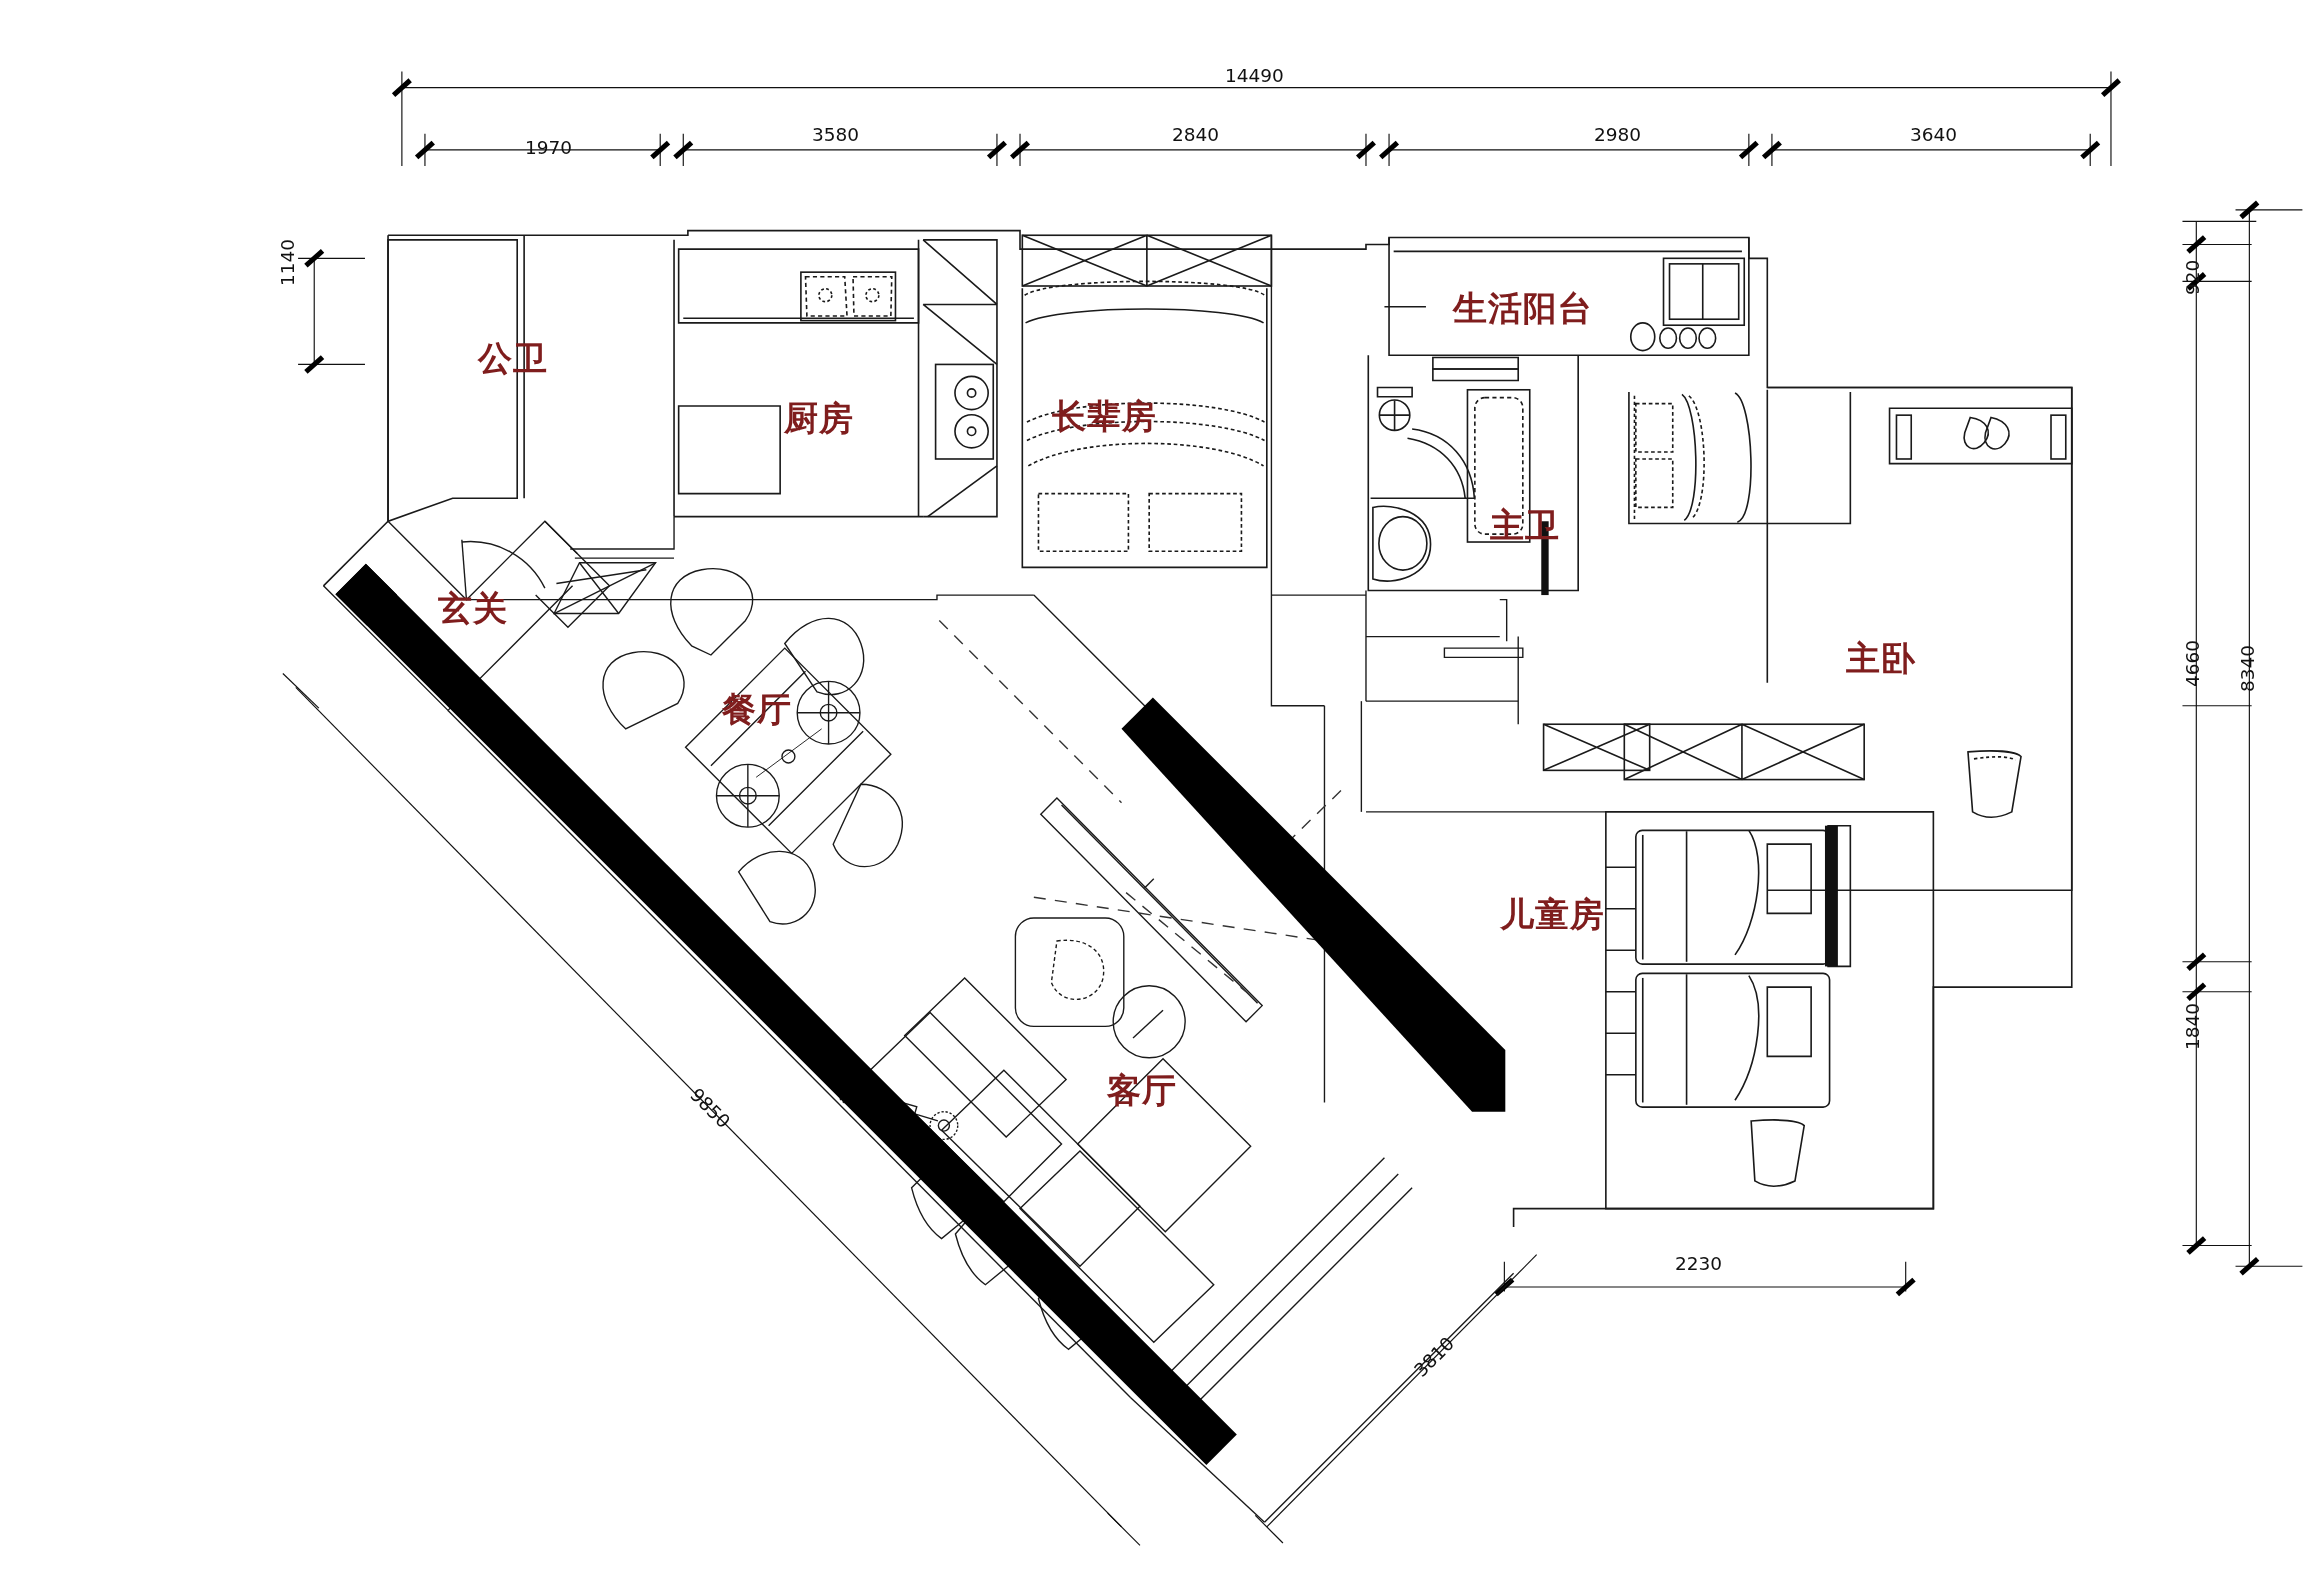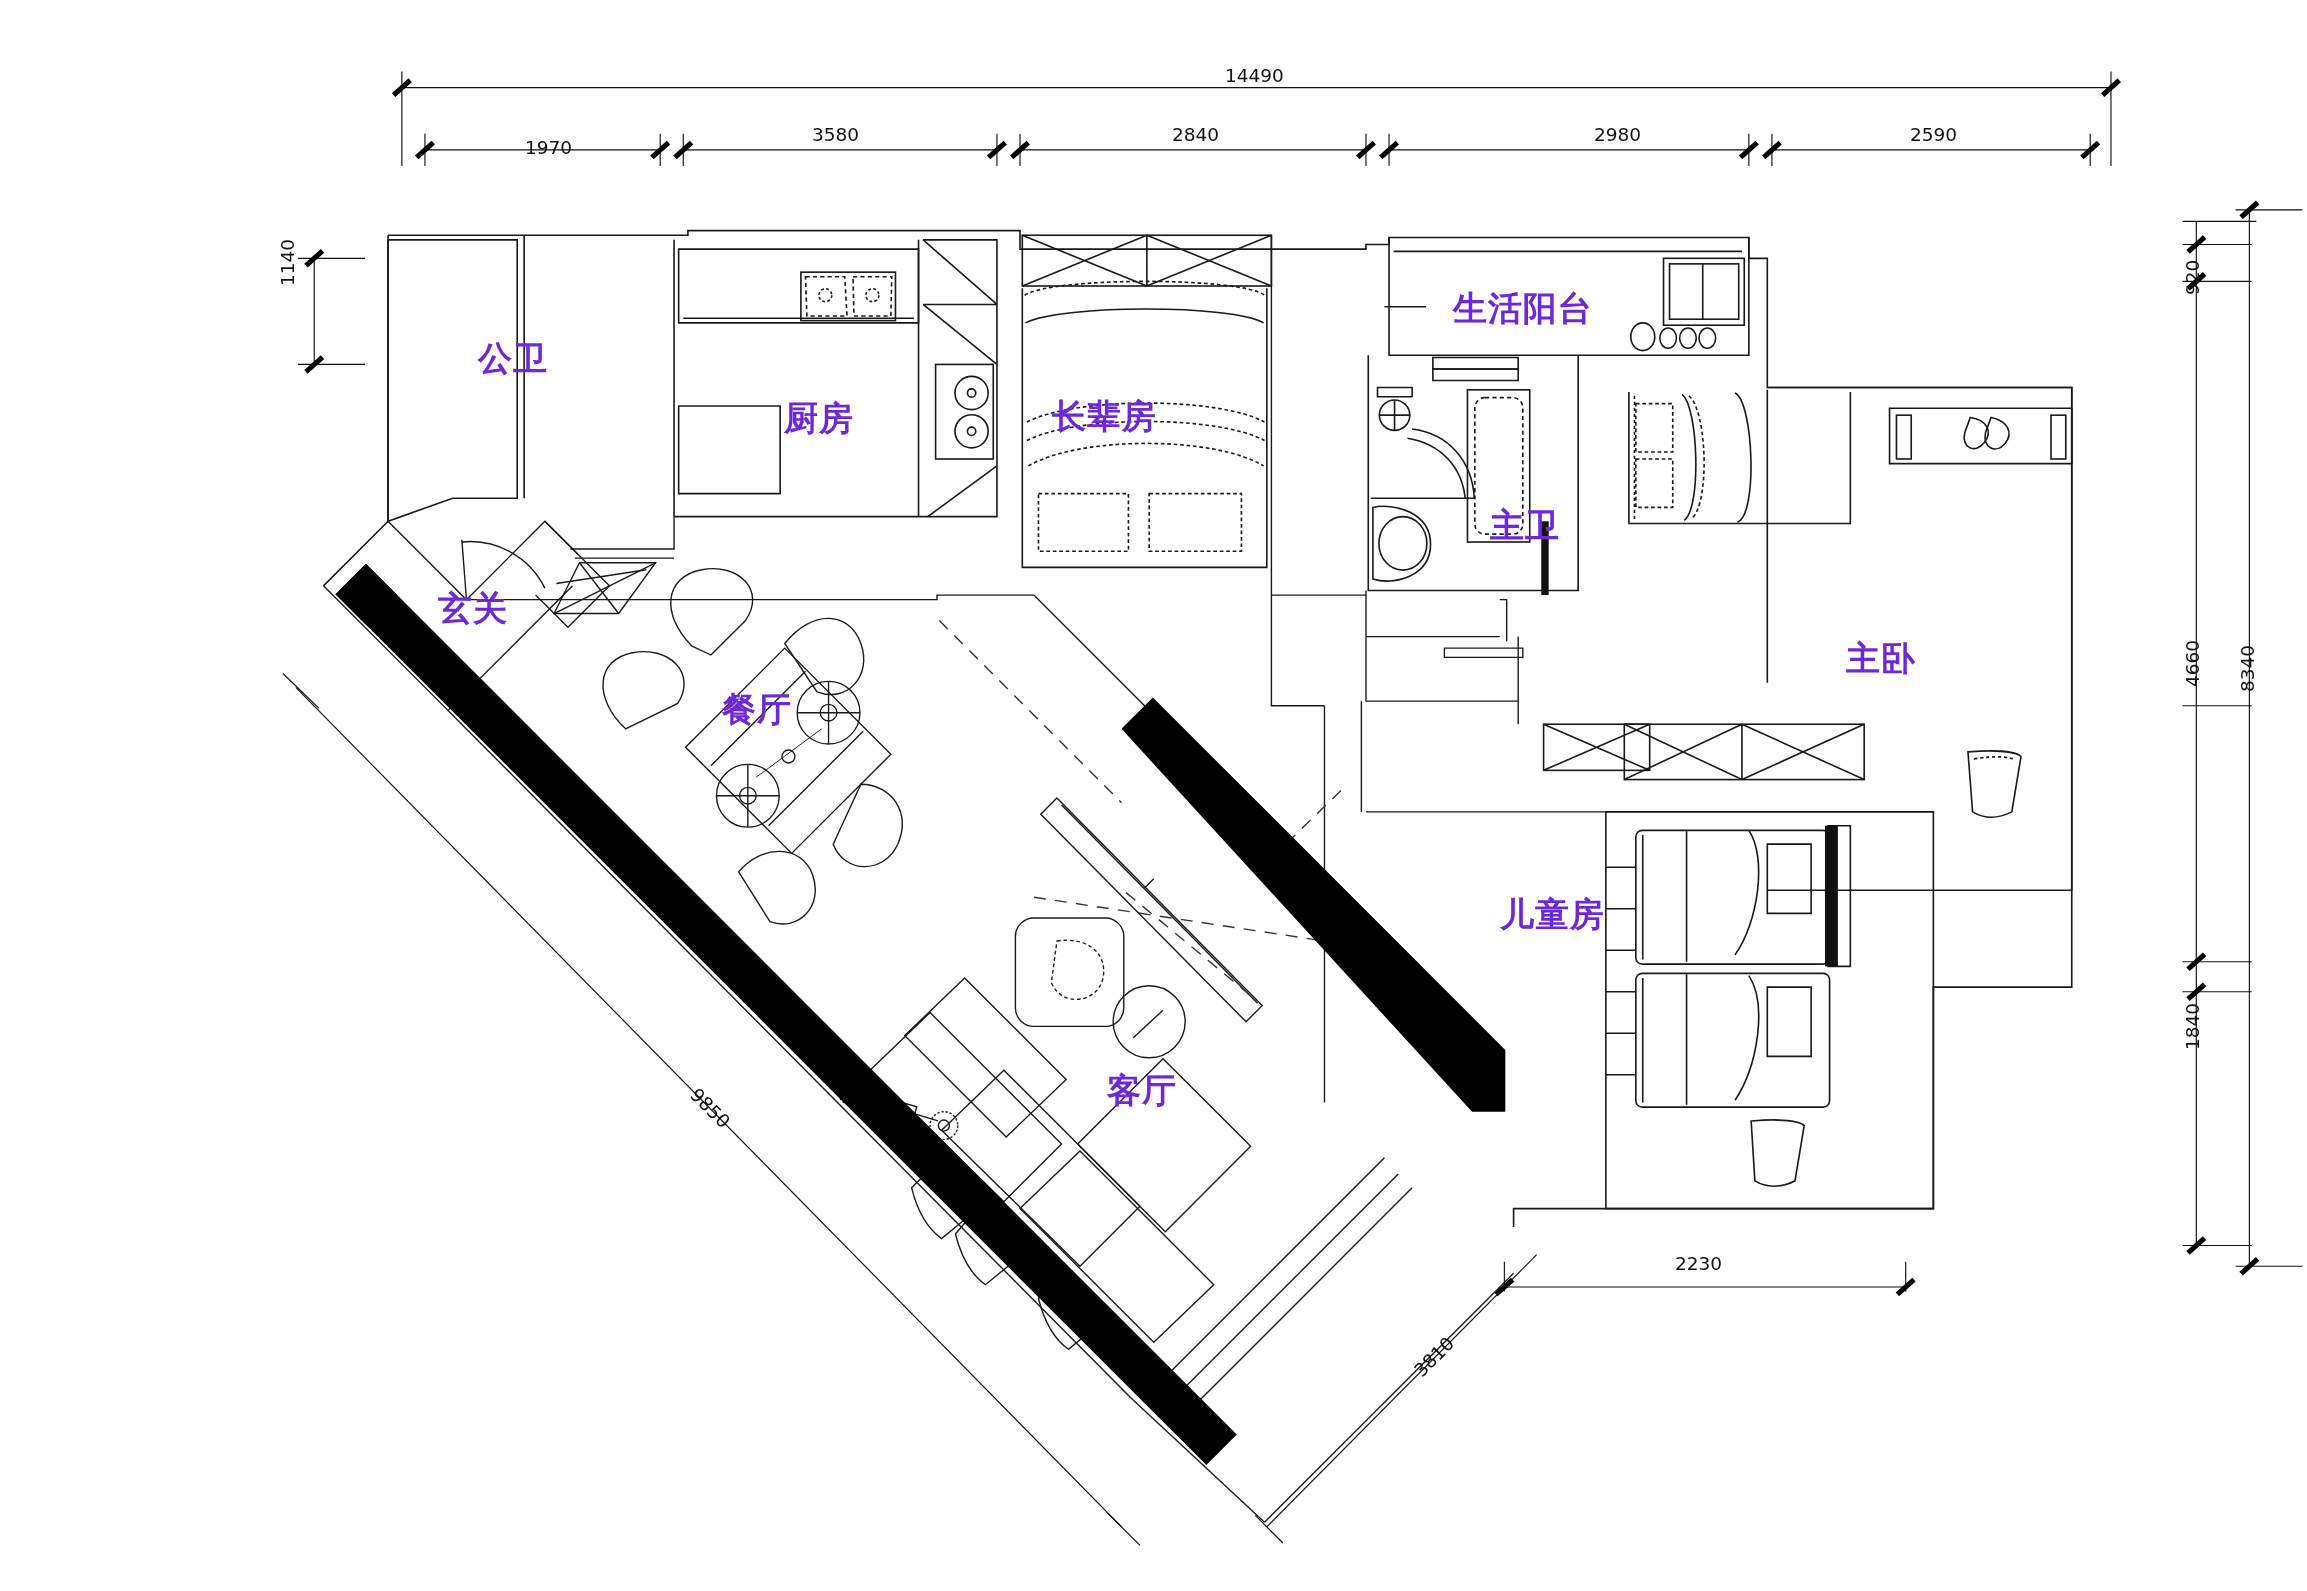--- a/index.html
+++ b/index.html
@@ -1,20 +1,20 @@
 <!DOCTYPE html>
 <html style="font-size:7.4px"><head>
 <meta charset="utf-8">
 <style>
   html,body{margin:0;padding:0;background:#fff;}
   body{width:2666px;height:1591px;position:relative;overflow:hidden;
        font-family:"Liberation Sans","DejaVu Sans",sans-serif;}
   #stage{position:absolute;left:0;top:0;width:2666px;height:1591px;}
   svg{position:absolute;left:0;top:0;width:2666px;height:1591px;}
-  .room-label{position:absolute;color:#6d28d9;font-weight:bold;
+  .room-label{position:absolute;color:#7f1d1d;font-weight:bold;
       font-family:"DejaVu Sans","Liberation Sans",sans-serif;
       white-space:nowrap;letter-spacing:0.9px;line-height:1;}
   .rl-big{font-size:34px;}
   .dim-txt{position:absolute;color:#111;font-size:18.5px;
       font-family:"DejaVu Sans","Liberation Sans",sans-serif;white-space:nowrap;}
 </style>
 </head>
 <body>
 
 <div id="stage">
@@ -434,21 +434,21 @@
 <div class="room-label rl-big" style="left:722px;top:692px;text-align:center;">餐厅</div>
 <div class="room-label rl-big" style="left:1107px;top:1073px;">客厅</div>
 <div class="room-label rl-big" style="left:1500px;top:897px;text-align:right;">儿童房</div>
 
 <div class="dim-txt" style="left:1225px;top:65px;">14490</div>
 
 <div class="dim-txt" style="left:525px;top:124px;margin-top:13px;">1970</div>
 <div class="dim-txt" style="left:812px;top:124px;">3580</div>
 <div class="dim-txt" style="left:1172px;top:124px;">2840</div>
 <div class="dim-txt" style="left:1594px;top:124px;">2980</div>
-<div class="dim-txt" style="left:1910px;top:124px;">2590</div>
+<div class="dim-txt" style="left:1910px;top:124px;">3640</div>
 
 <div class="dim-txt" style="left:277px;top:286px;transform:rotate(-90deg);transform-origin:left top;">1140</div>
 
 <div class="dim-txt" style="left:2182px;top:295px;transform:rotate(-90deg);transform-origin:left top;">920</div>
 <div class="dim-txt" style="left:2182px;top:687px;transform:rotate(-90deg);transform-origin:left top;">4660</div>
 <div class="dim-txt" style="left:2182px;top:1050px;transform:rotate(-90deg);transform-origin:left top;">1840</div>
 <div class="dim-txt" style="left:2237px;top:692px;transform:rotate(-90deg);transform-origin:left top;">8340</div>
 
 <div class="dim-txt" style="left:1675px;top:1253px;">2230</div>
 

